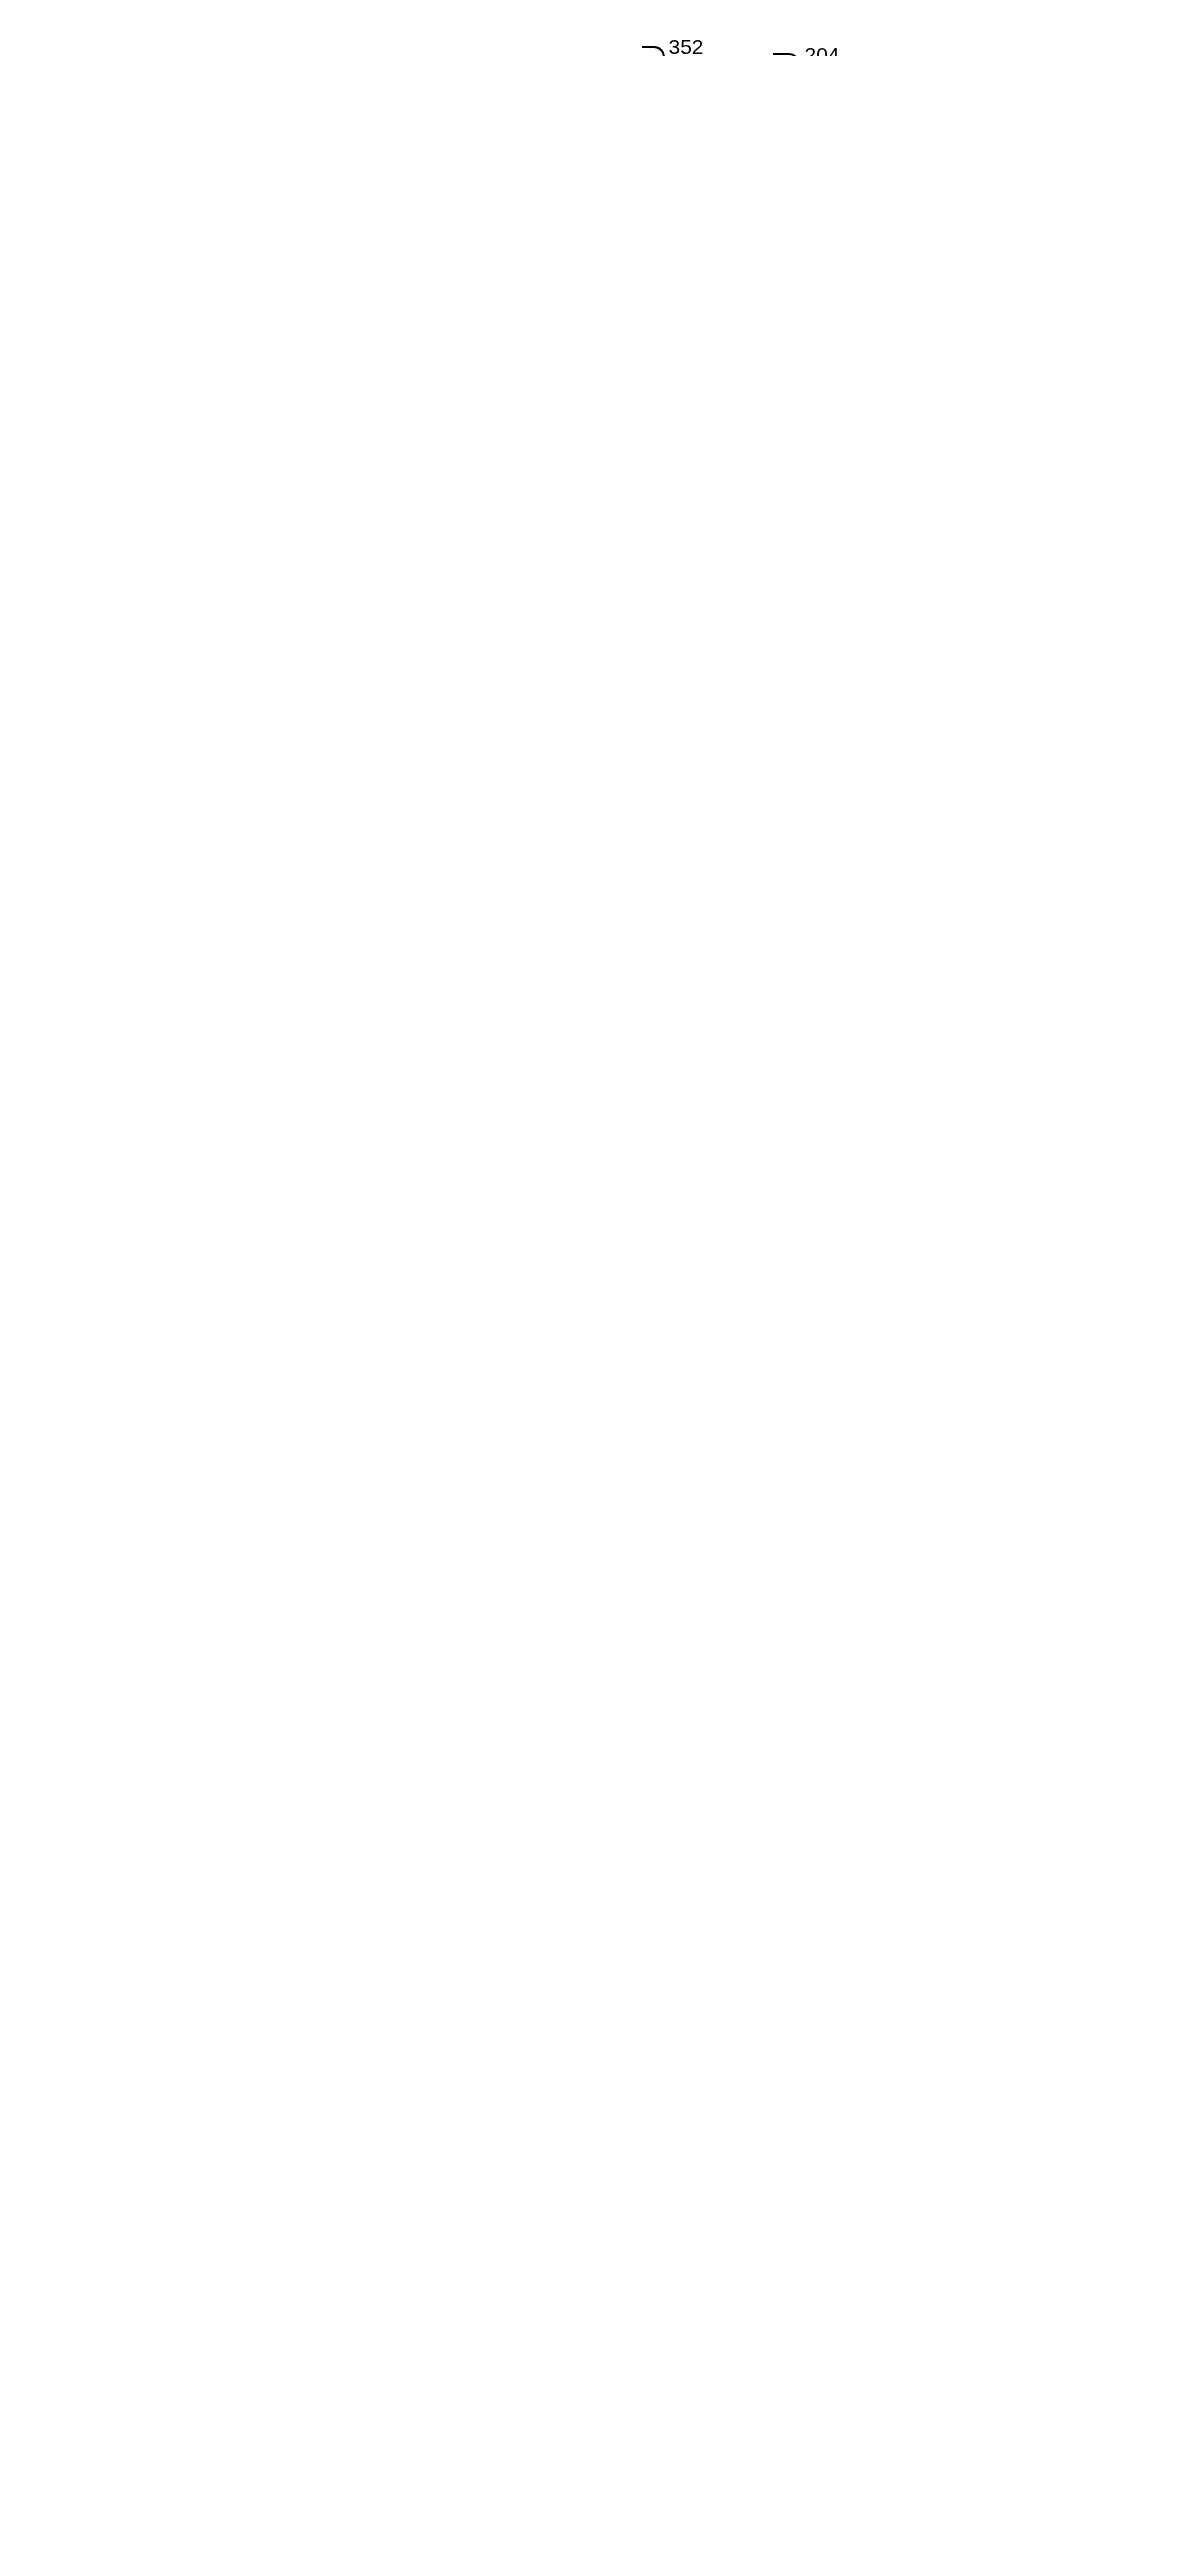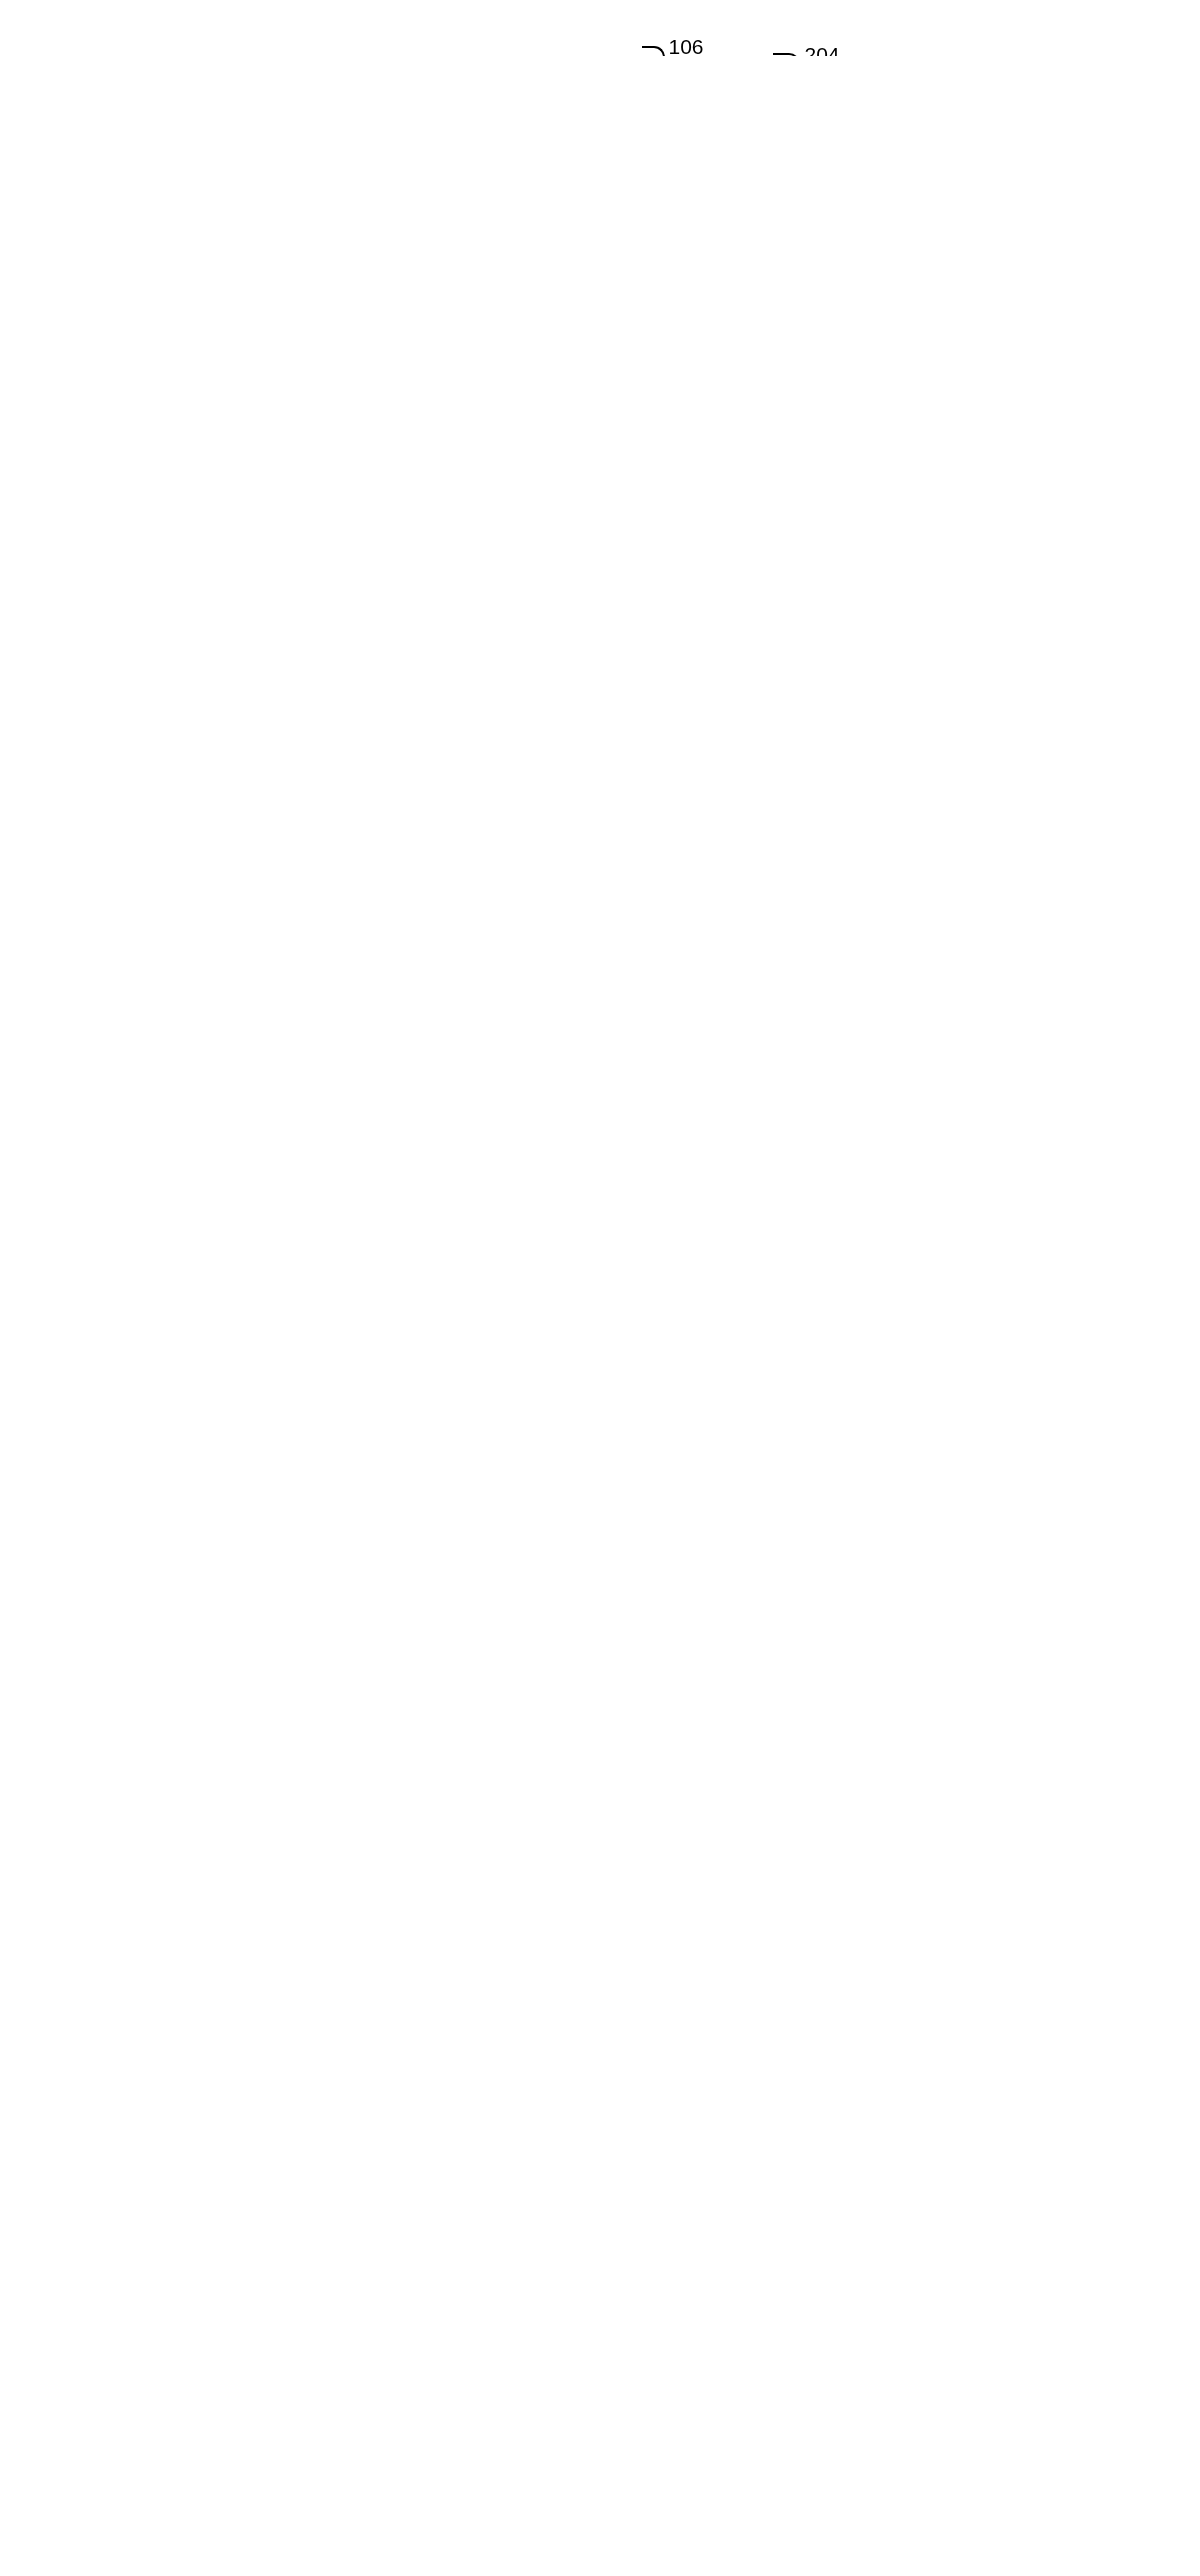--- a/index.html
+++ b/index.html
@@ -140,21 +140,21 @@
     font-weight: bold;
     font-size: 28px;
   }
 </style>
 </head>
 <body>
 
 <div class="diagram">
 
   <div class="callout-hook right" style="left:353px; top:18px;"></div>
-  <div class="callout" style="left:380px; top:7px;">106</div>
+  <div class="callout" style="left:380px; top:7px;">352</div>
 
   <div class="brace" style="left:467px; top:35px; height:436px;"></div>
   <div class="callout-hook right" style="left:484px; top:25px; width:25px;"></div>
   <div class="brace-label" style="left:516px; top:15px;">204</div>
   <div class="brace-tip" style="left:484px; top:246px;"></div>
 
   <div class="brace" style="left:467px; top:484px; height:733px;"></div>
   <div class="callout-hook right" style="left:484px; top:476px; width:25px;"></div>
   <div class="brace-label" style="left:516px; top:465px;">206</div>
   <div class="brace-tip" style="left:484px; top:844px;"></div>

